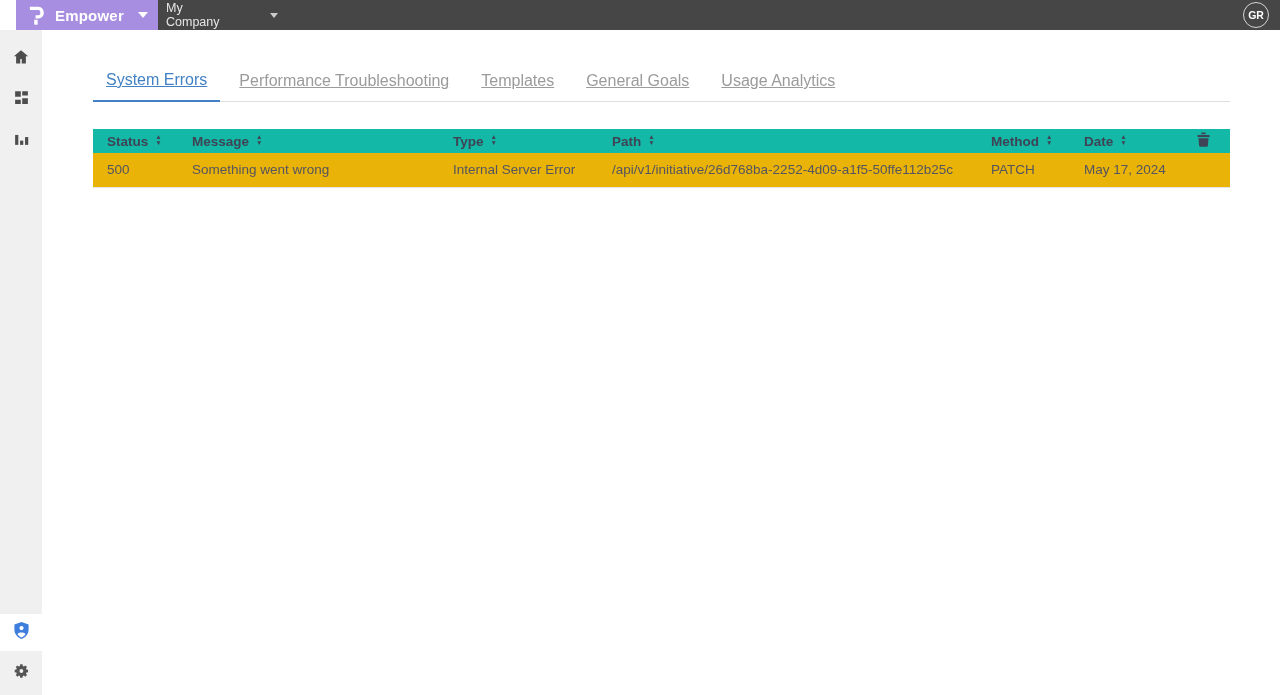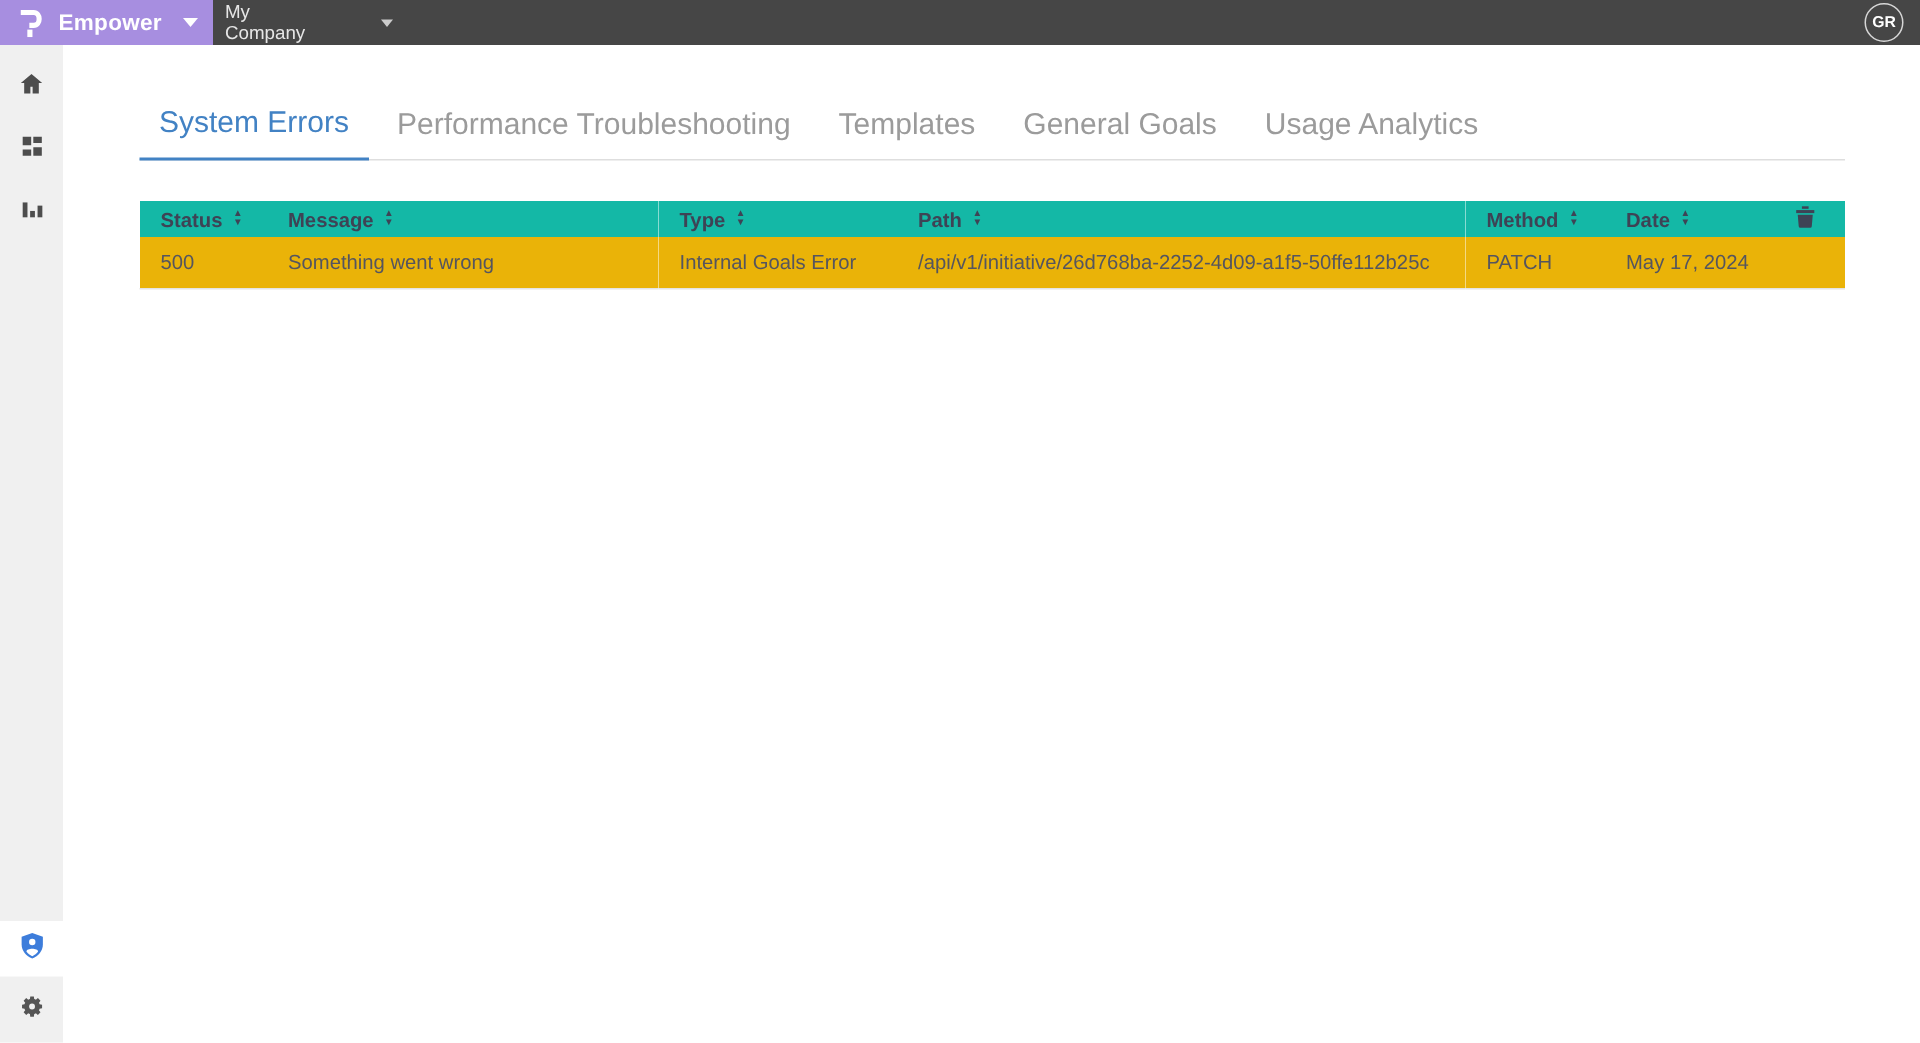--- a/index.html
+++ b/index.html
@@ -5,21 +5,21 @@
   * { box-sizing: border-box; margin: 0; padding: 0; }
   html, body {
     width: 1280px; height: 695px;
     font-family: "Liberation Sans", sans-serif;
     background: #ffffff;
     overflow: hidden;
   }
 
   
   .topbar {
-    position: absolute; top: 0; left: 0; right: 0; height: 30px;
+    position: absolute; top: 0; left: 16px; right: 0; height: 30px;
     background: #464646;
     display: flex; align-items: stretch;
     z-index: 10;
   }
   .brand {
     width: 142px; background: #a78ee0;
     display: flex; align-items: center;
     padding: 0 10px 0 11px;
     cursor: pointer;
   }
@@ -80,23 +80,24 @@
   }
 
   
   .tabs {
     display: flex; align-items: flex-end;
     margin: 41px 50px 0 51px;
     border-bottom: 1px solid #dedede;
   }
   .tab {
     padding: 0 13px 11px 13px;
-    font-size: 20px; color: #9b9b9b;
+    font-size: 16px; color: #9b9b9b;
     white-space: nowrap; cursor: pointer;
     margin-right: 6px;
+    text-decoration: underline;
   }
   .tab.active {
     color: #4282c4;
     border-bottom: 2px solid #4282c4;
     margin-bottom: -1px;
   }
 
   
   table.errors {
     margin: 27px 0 0 51px;
@@ -253,21 +254,21 @@
               <path fill="#3e4355" d="M1.6 6.6 h10.8 l-.7 8.2 a1.2 1.2 0 0 1 -1.2 1.1 H3.5 a1.2 1.2 0 0 1 -1.2 -1.1 z"></path>
             </svg>
           </span>
         </th>
       </tr>
     </thead>
     <tbody>
       <tr>
         <td>500</td>
         <td>Something went wrong</td>
-        <td>Internal Goals Error</td>
+        <td>Internal Server Error</td>
         <td>/api/v1/initiative/26d768ba-2252-4d09-a1f5-50ffe112b25c</td>
         <td>PATCH</td>
         <td>May 17, 2024</td>
         <td></td>
       </tr>
     </tbody>
   </table>
 
 </div>
 

